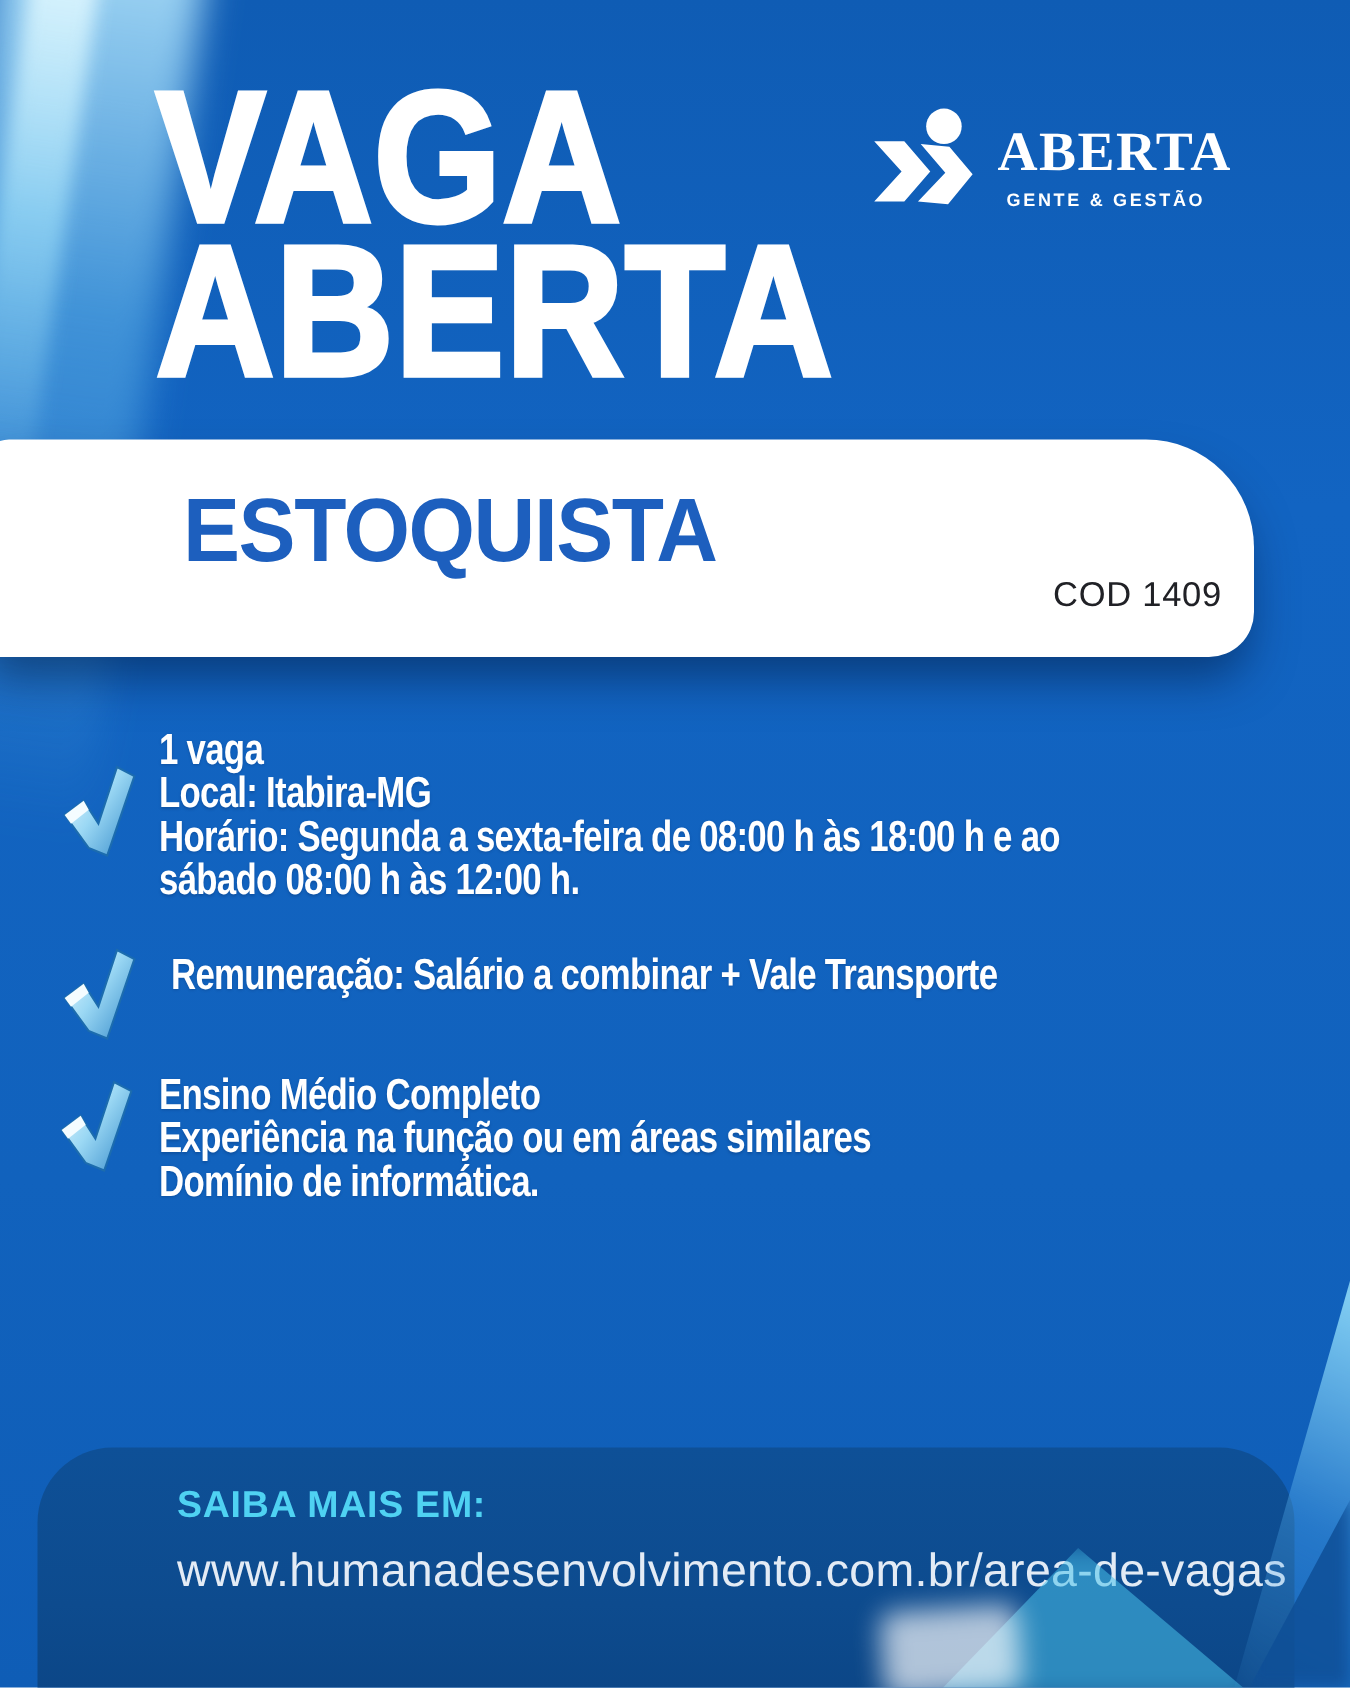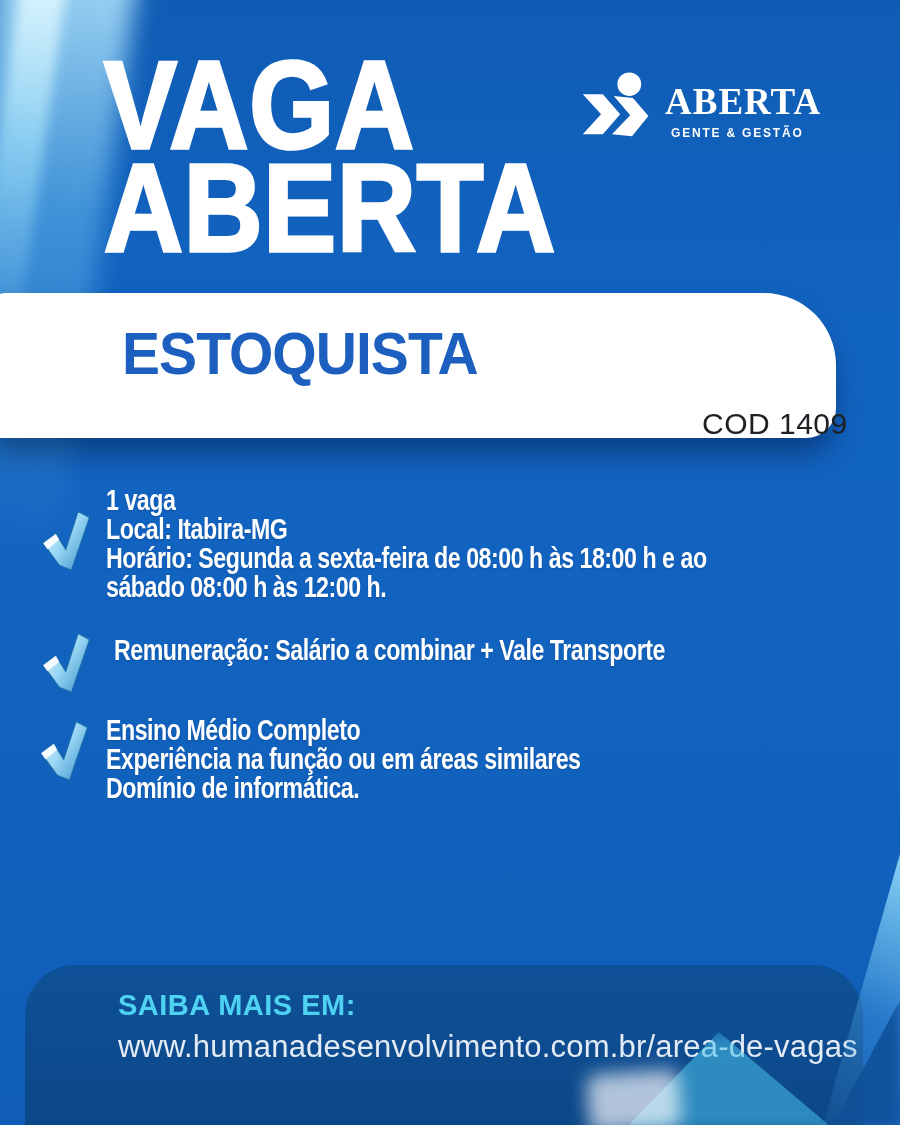--- a/index.html
+++ b/index.html
@@ -47,22 +47,22 @@
     position:absolute;left:-12px;top:293px;width:848px;height:145px;background:#ffffff;
     border-radius:18px 72px 30px 6px;
     box-shadow:0 18px 30px -4px rgba(2,24,60,.5);
   }
   .job-title{
     position:absolute;left:134px;top:26px;color:var(--title-blue);
     font-size:60px;font-weight:bold;letter-spacing:-1px;
     transform:scaleX(.95);transform-origin:left top;white-space:nowrap;
   }
   .job-code{
-    position:absolute;left:714px;top:114px;color:var(--code-dark);
-    font-size:30px;letter-spacing:.5px;white-space:nowrap;
+    position:absolute;left:714px;top:90px;color:var(--code-dark);
+    font-size:23px;letter-spacing:.5px;white-space:nowrap;
   }
   
   .bullet{position:absolute;left:0;width:900px;}
   .chk{position:absolute;display:block;transform:rotate(-6deg);}
   .bullet-text{
     position:absolute;color:var(--text-white);
     font-size:29px;font-weight:bold;line-height:29px;letter-spacing:-.6px;
     transform:scaleX(.8);transform-origin:left top;white-space:nowrap;
     text-shadow:0 1px 2px rgba(0,30,80,.25);
   }
@@ -71,21 +71,21 @@
   #bullet-2{top:622px;} #bullet-2 .chk{left:36px;top:8px;}  #bullet-2 .bullet-text{left:114px;top:14px;}
   #bullet-3{top:710px;} #bullet-3 .chk{left:34px;top:8px;}  #bullet-3 .bullet-text{left:106px;top:6px;}
   
   .footer-panel{
     position:absolute;left:25px;top:965px;width:838px;height:190px;
     background:linear-gradient(180deg,#0e5097 0%, var(--panel) 55%, #0b4484 100%);
     border-radius:50px 50px 0 0;
   }
   .footer-label{
     position:absolute;left:93px;top:24px;color:var(--accent-cyan);
-    font-size:29px;font-weight:bold;letter-spacing:.5px;white-space:nowrap;text-align:center;
+    font-size:25px;font-weight:bold;letter-spacing:.5px;white-space:nowrap;text-align:center;
   }
   .footer-url{
     position:absolute;left:93px;top:64px;color:#e3ebf5;
     font-size:31px;font-weight:normal;letter-spacing:.2px;white-space:nowrap;
   }
   
   .blur-wash-right{
     position:absolute;left:820px;top:845px;width:150px;height:290px;
     background:linear-gradient(205deg,rgba(150,225,252,.9) 10%,rgba(80,170,235,.35) 60%,rgba(60,150,220,.1));
     clip-path:polygon(55% 0,100% 25%,100% 100%,0 100%);

